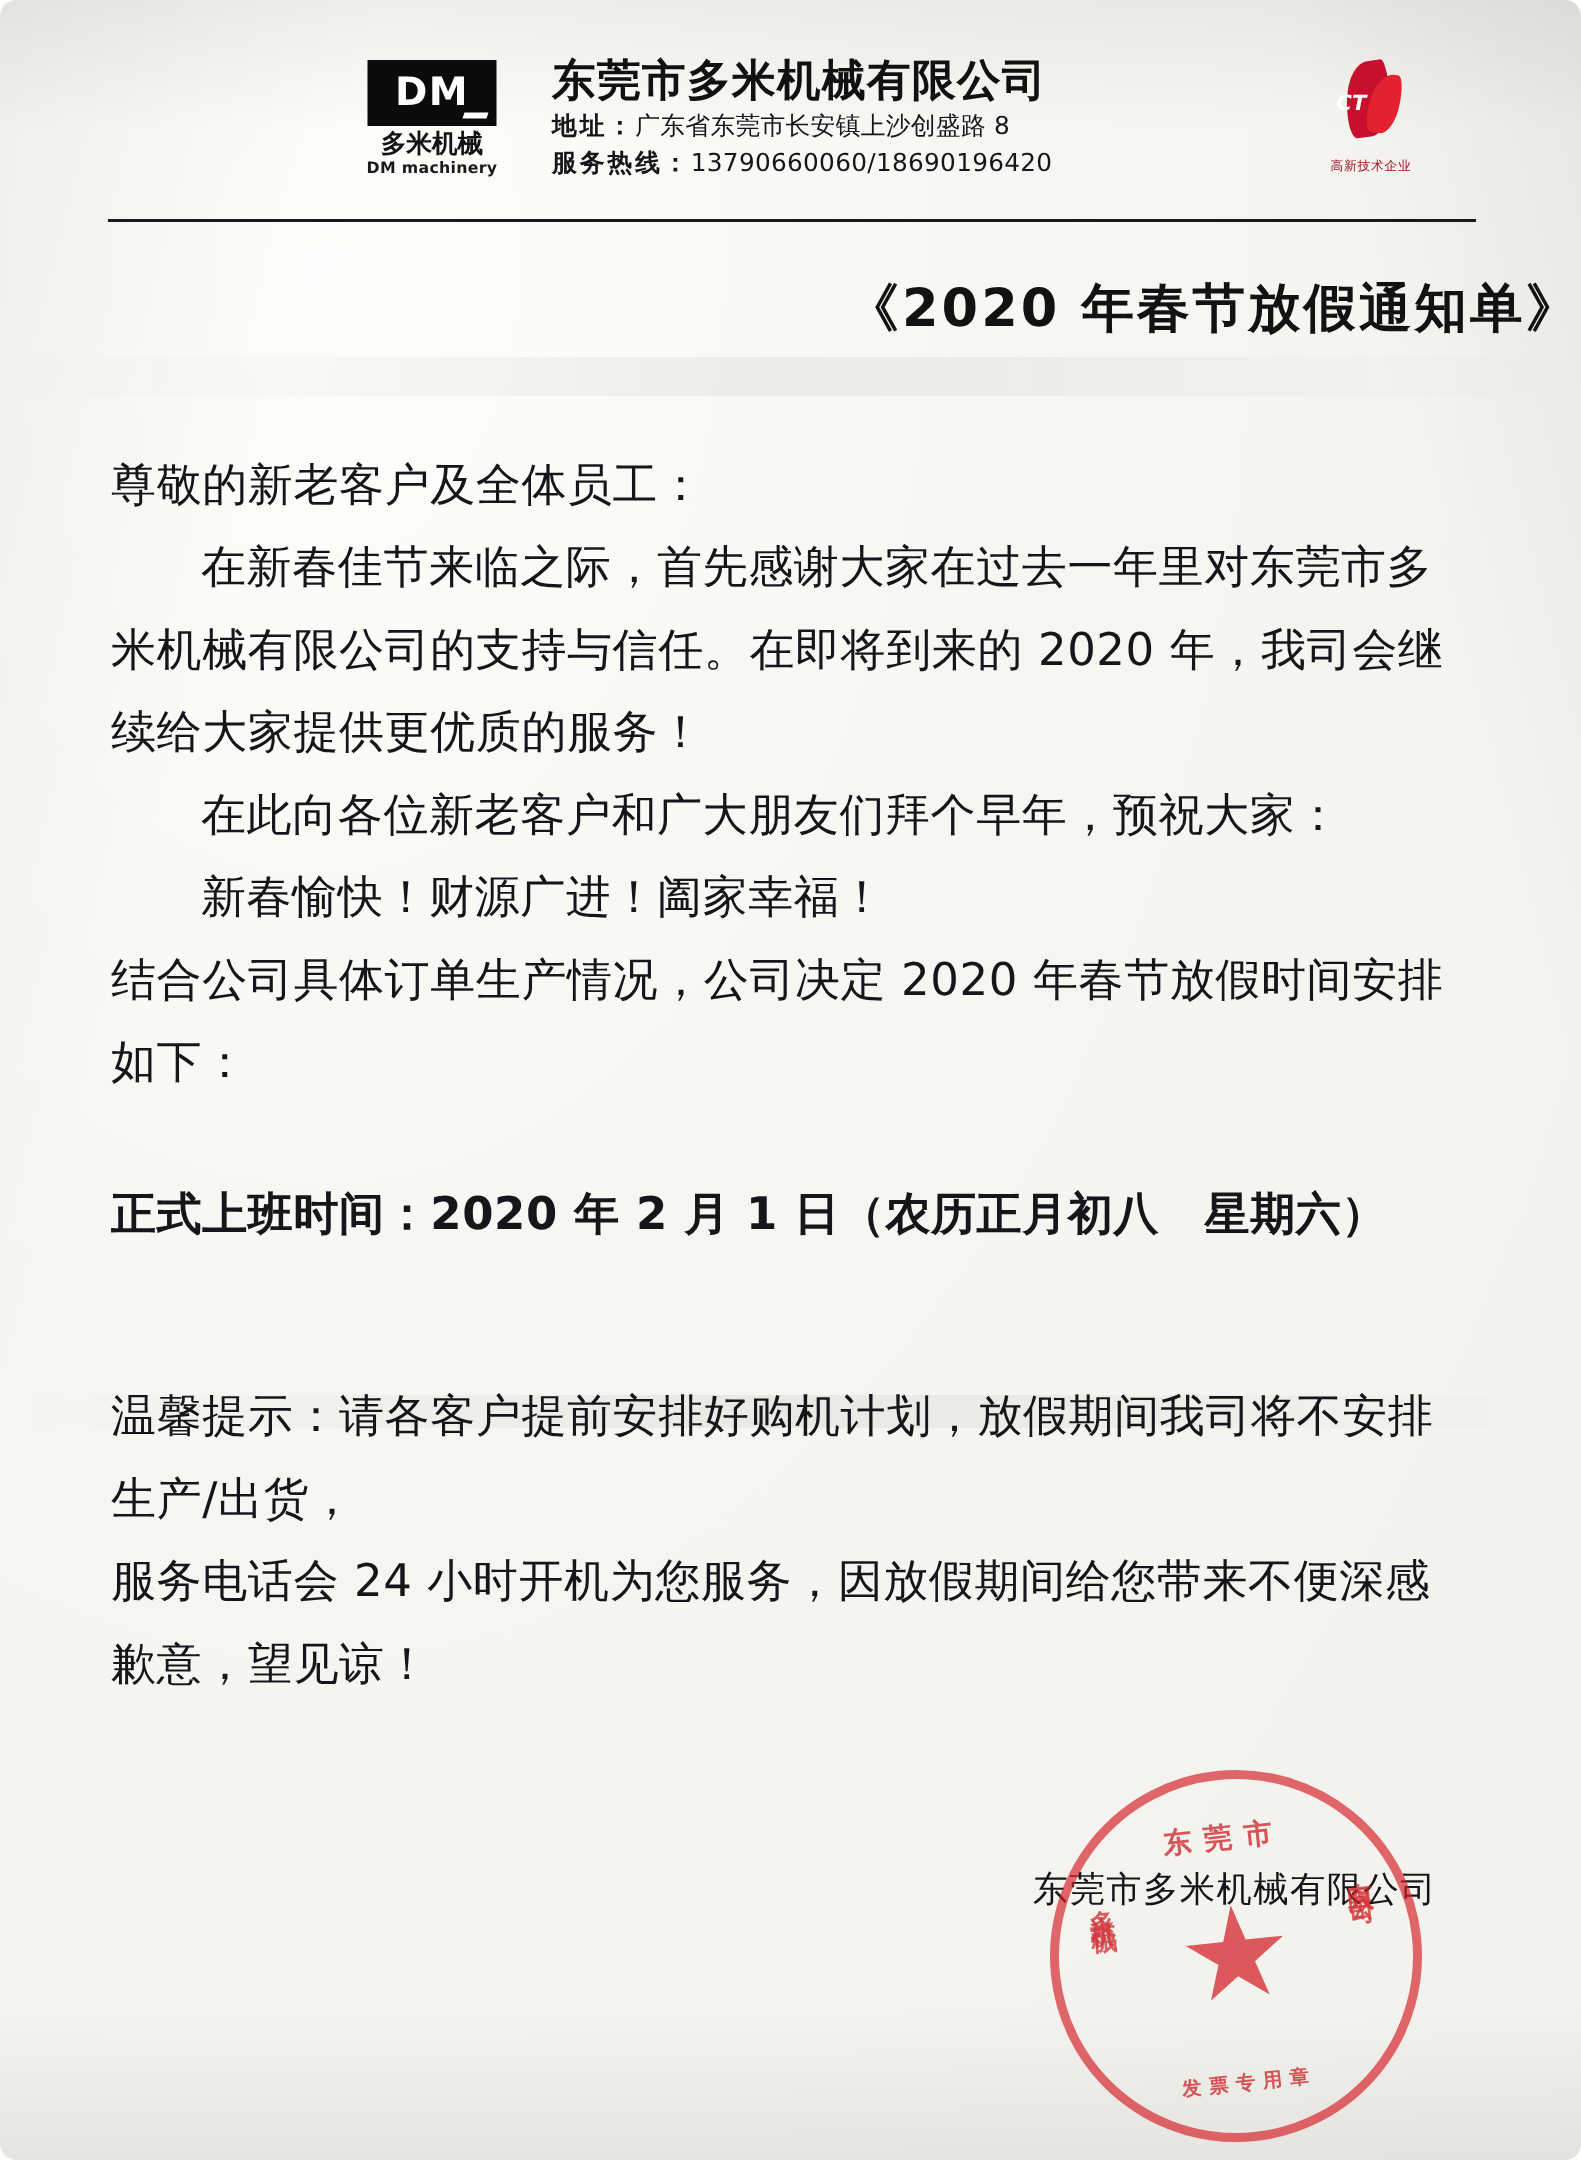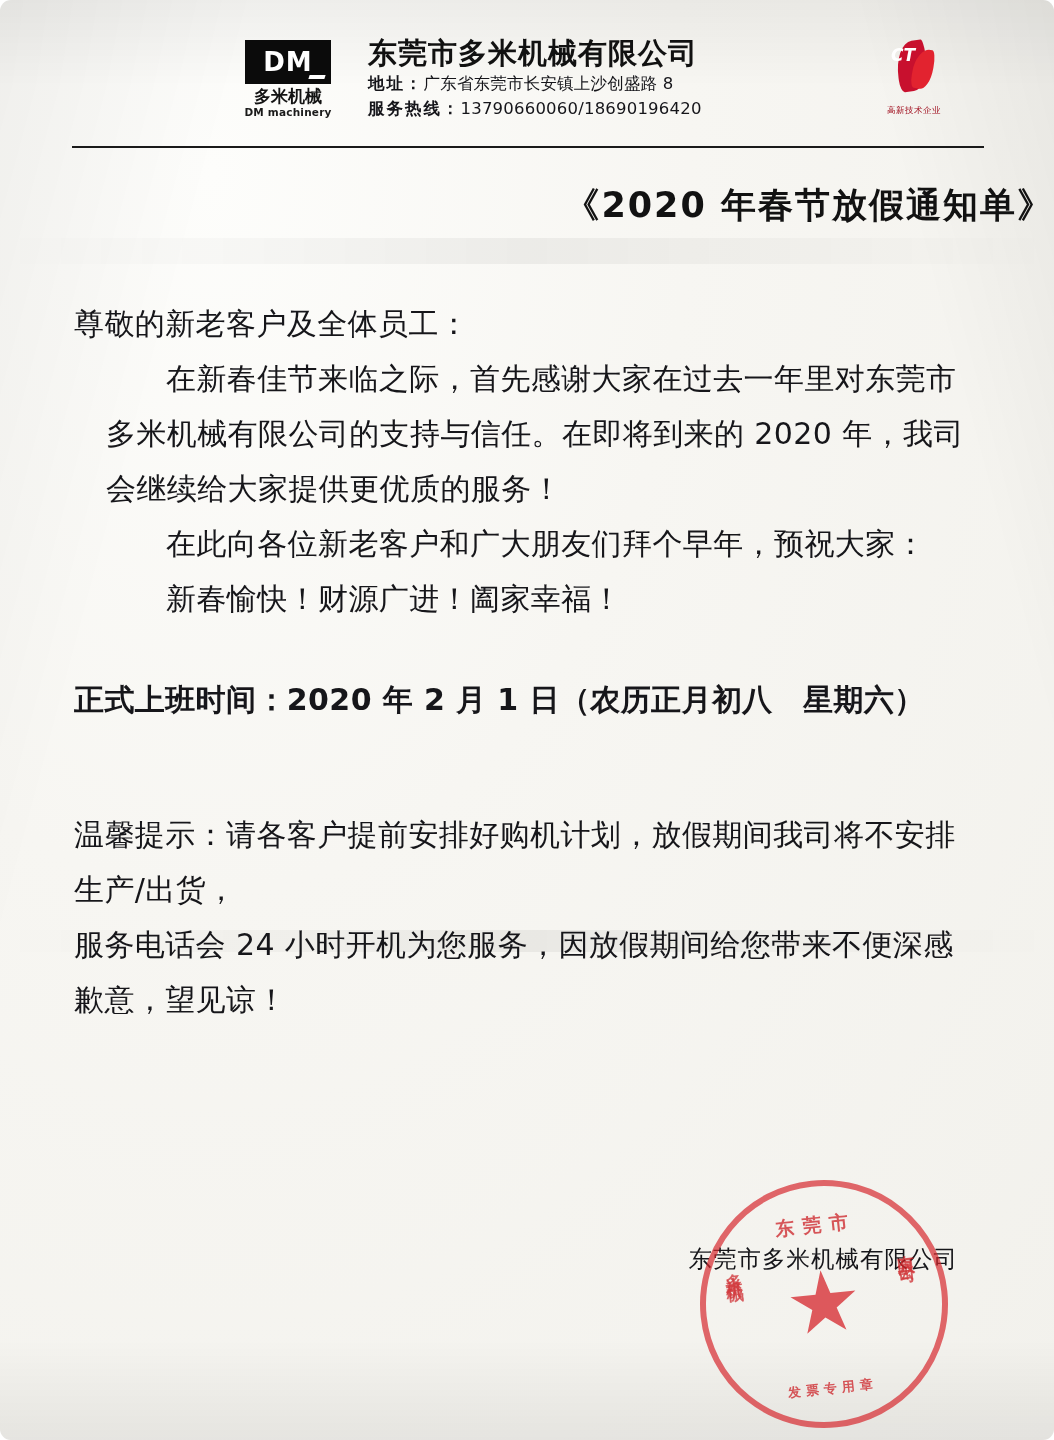--- a/index.html
+++ b/index.html
@@ -143,23 +143,23 @@
     top: 8px;
     width: 20px;
     height: 40px;
     background: #e2232f;
     border-radius: 70% 20% 50% 20% / 60% 40% 55% 30%;
     transform: rotate(10deg);
   }
   .badge-mark .ct {
     position: absolute;
     left: 8px;
-    top: 4px;
+    top: 20px;
     color: #ffffff;
-    font-size: 17px;
+    font-size: 14px;
     font-weight: bold;
     font-style: italic;
   }
   .badge-text {
     font-size: 8.5px;
     color: #a11020;
     letter-spacing: 0.5px;
     margin-top: 2px;
   }
   .rule {
@@ -187,21 +187,21 @@
     position: absolute;
     left: 74px;
     top: 296px;
     width: 910px;
     color: #16161a;
     font-size: 30px;
     line-height: 55px;
     letter-spacing: 0.4px;
   }
   .p { margin: 0; }
-  .indent { text-indent: 2em; margin-left: 32px; }
+  .indent { text-indent: 2em; }
   .gap-md { height: 46px; }
   .gap-lg { height: 80px; }
   .strong-line { font-weight: bold; }
   .lead { font-weight: bold; }
 
   
   .signature {
     position: absolute;
     right: 96px;
     top: 1230px;
@@ -300,20 +300,21 @@
   <div class="rule"></div>
 
   <div class="doc-title">《2020 年春节放假通知单》</div>
 
   <div class="body-text">
 
     <p class="p">尊敬的新老客户及全体员工：</p>
     <p class="p indent">在新春佳节来临之际，首先感谢大家在过去一年里对东莞市多米机械有限公司的支持与信任。在即将到来的 2020 年，我司会继续给大家提供更优质的服务！</p>
     <p class="p indent">在此向各位新老客户和广大朋友们拜个早年，预祝大家：</p>
     <p class="p indent">新春愉快！财源广进！阖家幸福！</p>
+    <p class="p">结合公司具体订单生产情况，公司决定 2020 年春节放假时间安排如下：</p>
 
     <div class="gap-md"></div>
 
 
     <p class="p strong-line">
       <span class="lead">正式上班时间：</span><span>2020 年 2 月 1 日（农历正月初八　星期六）</span>
     </p>
 
     <div class="gap-lg"></div>
 

